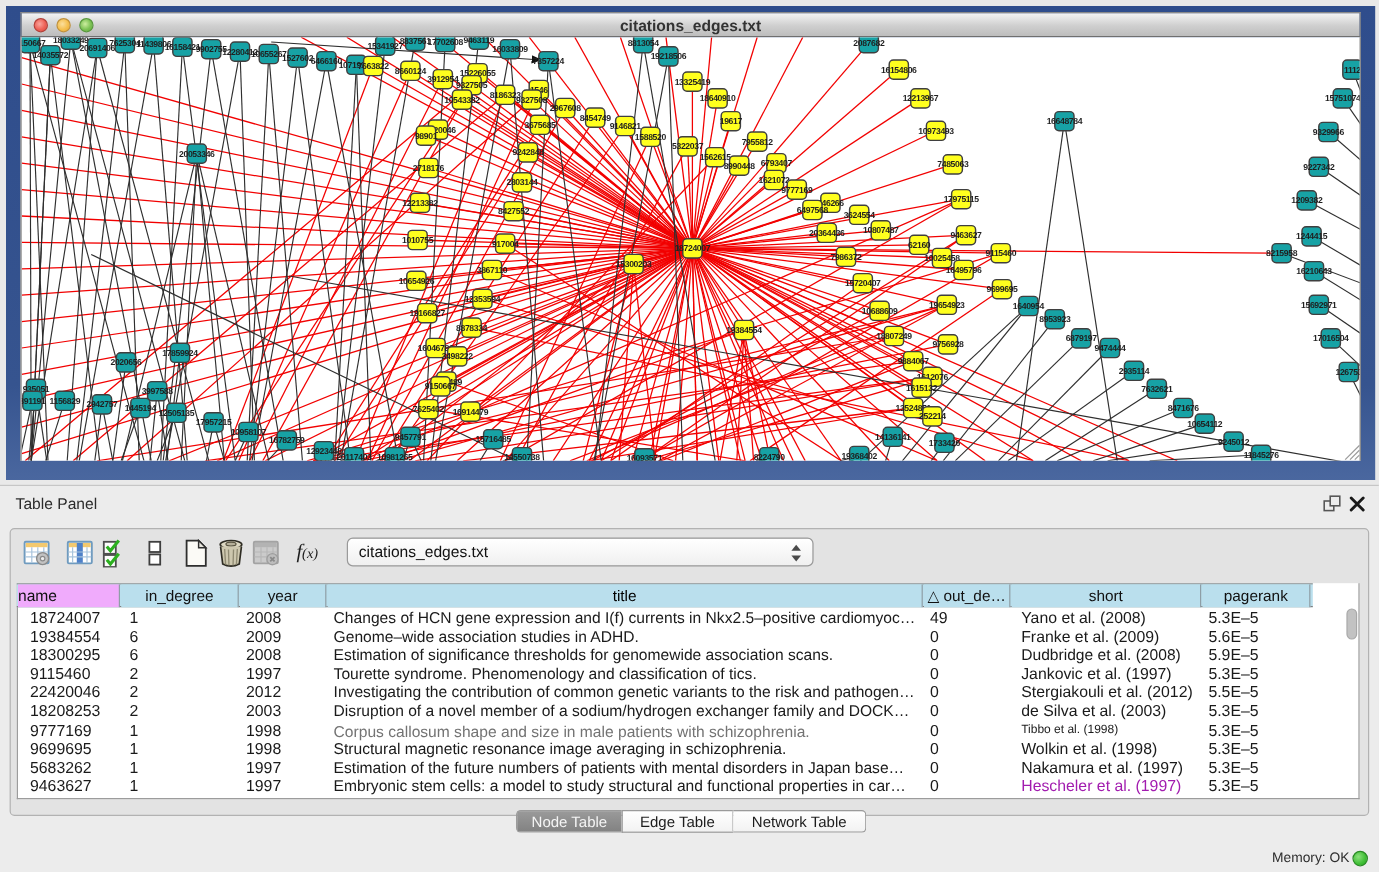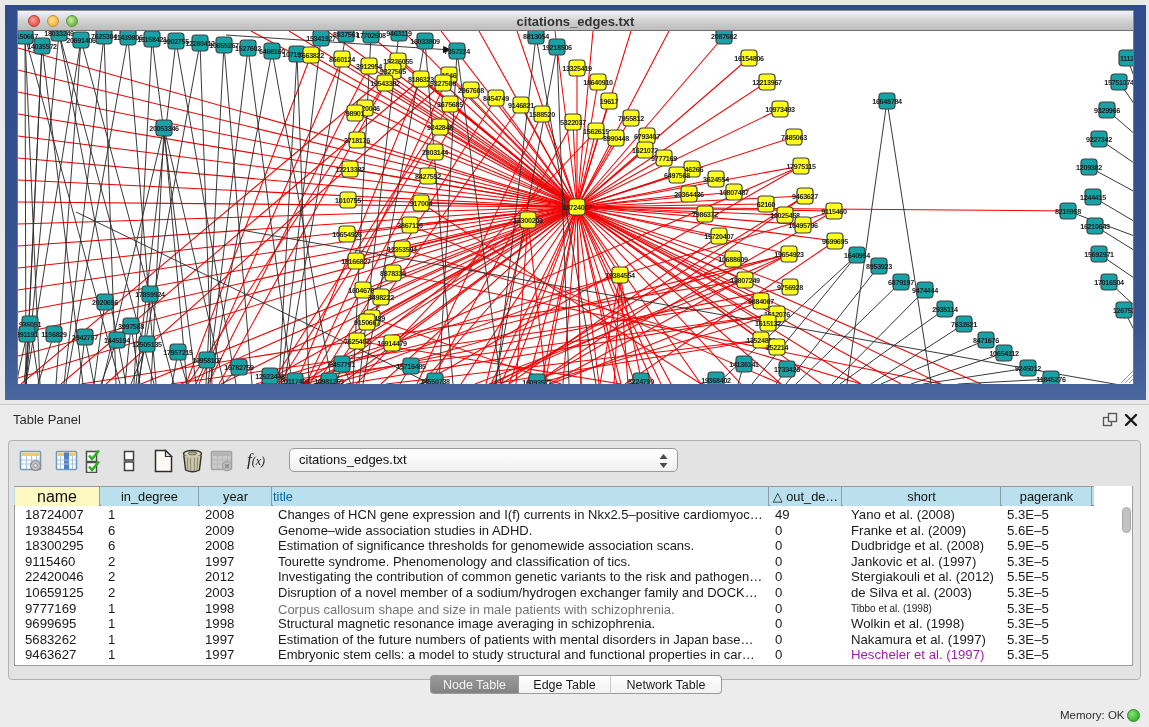--- a/index.html
+++ b/index.html
@@ -691,24 +691,24 @@
   </svg>
 <div style="position:absolute;left:247px;top:448px;width:30px;height:24px;font-family:'Liberation Serif',serif;font-style:italic;font-weight:normal;font-size:17px;color:#1d1d1d;line-height:24px">f<span style="font-size:12px">(x)</span></div>
 <div id="combo">citations_edges.txt
   <svg width="11" height="16" viewBox="0 0 11 16" style="position:absolute;right:8px;top:4px">
    <path d="M5.5 1 L9.5 6 L1.5 6 Z" fill="#4a4a4a"></path>
       <path d="M5.5 15 L9.5 10 L1.5 10 Z" fill="#4a4a4a"></path>
   </svg>
 </div>
 <div id="tablebg"></div>
 <div style="position:absolute;left:14px;top:486px;width:1080px;height:20px;border-top:1px solid #9a9a9a;border-bottom:1px solid #808080;background:#badfed">
-    <div style="position:absolute;left:1px;top:0;width:85px;height:19px;background:#fef9c3;border-right:1px solid #8e9ea6;text-align:center;line-height:19px;font-size:16px;color:#111">name</div>
+    <div style="position:absolute;left:1px;top:0;width:85px;height:19px;background:#f0abfc;border-right:1px solid #8e9ea6;line-height:19px;font-size:13px;color:#111">name</div>
     <div style="position:absolute;left:87px;top:0;width:98px;height:19px;background:#badfed;border-right:1px solid #8e9ea6;text-align:center;line-height:19px;font-size:12.8px;color:#111">in_degree</div>
     <div style="position:absolute;left:186px;top:0;width:72px;height:19px;background:#badfed;border-right:1px solid #8e9ea6;text-align:center;line-height:19px;font-size:12.8px;color:#111">year</div>
-    <div style="position:absolute;left:259px;top:0;width:496px;height:19px;background:#badfed;border-right:1px solid #8e9ea6;line-height:19px;font-size:12.8px;color:#0369a1">title</div>
+    <div style="position:absolute;left:259px;top:0;width:496px;height:19px;background:#badfed;border-right:1px solid #8e9ea6;text-align:center;line-height:19px;font-size:12.8px;color:#000000">title</div>
     <div style="position:absolute;left:756px;top:0;width:72px;height:19px;background:#badfed;border-right:1px solid #8e9ea6;text-align:center;line-height:19px;font-size:12.8px;color:#111">△ out_de…</div>
     <div style="position:absolute;left:829px;top:0;width:158px;height:19px;background:#badfed;border-right:1px solid #8e9ea6;text-align:center;line-height:19px;font-size:12.8px;color:#111">short</div>
     <div style="position:absolute;left:988px;top:0;width:90px;height:19px;background:#badfed;border-right:1px solid #8e9ea6;text-align:center;line-height:19px;font-size:12.8px;color:#111">pagerank</div>
   </div>
 <div style="position:absolute;left:25px;top:507.0px;width:76px;height:15.6px;line-height:15.6px;font-size:13.2px;color:#1a1a1a;white-space:nowrap;overflow:hidden">18724007</div>
 <div style="position:absolute;left:108px;top:507.0px;width:92px;height:15.6px;line-height:15.6px;font-size:13.2px;color:#1a1a1a;white-space:nowrap;overflow:hidden">1</div>
 <div style="position:absolute;left:205px;top:507.0px;width:68px;height:15.6px;line-height:15.6px;font-size:13.2px;color:#1a1a1a;white-space:nowrap;overflow:hidden">2008</div>
 <div style="position:absolute;left:278px;top:507.0px;width:492px;height:15.6px;line-height:15.6px;font-size:13.0px;color:#1a1a1a;white-space:nowrap;overflow:hidden">Changes of HCN gene expression and I(f) currents in Nkx2.5–positive cardiomyoc…</div>
 <div style="position:absolute;left:775px;top:507.0px;width:68px;height:15.6px;line-height:15.6px;font-size:13.2px;color:#1a1a1a;white-space:nowrap;overflow:hidden">49</div>
 <div style="position:absolute;left:851px;top:507.0px;width:151px;height:15.6px;line-height:15.6px;font-size:13.2px;color:#1a1a1a;white-space:nowrap;overflow:hidden">Yano et al. (2008)</div>
@@ -734,21 +734,21 @@
 <div style="position:absolute;left:775px;top:553.8px;width:68px;height:15.6px;line-height:15.6px;font-size:13.2px;color:#1a1a1a;white-space:nowrap;overflow:hidden">0</div>
 <div style="position:absolute;left:851px;top:553.8px;width:151px;height:15.6px;line-height:15.6px;font-size:13.2px;color:#1a1a1a;white-space:nowrap;overflow:hidden">Jankovic et al. (1997)</div>
 <div style="position:absolute;left:1007px;top:553.8px;width:86px;height:15.6px;line-height:15.6px;font-size:13.2px;color:#1a1a1a;white-space:nowrap;overflow:hidden">5.3E–5</div>
 <div style="position:absolute;left:25px;top:569.4px;width:76px;height:15.6px;line-height:15.6px;font-size:13.2px;color:#1a1a1a;white-space:nowrap;overflow:hidden">22420046</div>
 <div style="position:absolute;left:108px;top:569.4px;width:92px;height:15.6px;line-height:15.6px;font-size:13.2px;color:#1a1a1a;white-space:nowrap;overflow:hidden">2</div>
 <div style="position:absolute;left:205px;top:569.4px;width:68px;height:15.6px;line-height:15.6px;font-size:13.2px;color:#1a1a1a;white-space:nowrap;overflow:hidden">2012</div>
 <div style="position:absolute;left:278px;top:569.4px;width:492px;height:15.6px;line-height:15.6px;font-size:13.0px;color:#1a1a1a;white-space:nowrap;overflow:hidden">Investigating the contribution of common genetic variants to the risk and pathogen…</div>
 <div style="position:absolute;left:775px;top:569.4px;width:68px;height:15.6px;line-height:15.6px;font-size:13.2px;color:#1a1a1a;white-space:nowrap;overflow:hidden">0</div>
 <div style="position:absolute;left:851px;top:569.4px;width:151px;height:15.6px;line-height:15.6px;font-size:13.2px;color:#1a1a1a;white-space:nowrap;overflow:hidden">Stergiakouli et al. (2012)</div>
 <div style="position:absolute;left:1007px;top:569.4px;width:86px;height:15.6px;line-height:15.6px;font-size:13.2px;color:#1a1a1a;white-space:nowrap;overflow:hidden">5.5E–5</div>
-<div style="position:absolute;left:25px;top:585.0px;width:76px;height:15.6px;line-height:15.6px;font-size:13.2px;color:#1a1a1a;white-space:nowrap;overflow:hidden">10659125</div>
+<div style="position:absolute;left:25px;top:585.0px;width:76px;height:15.6px;line-height:15.6px;font-size:13.2px;color:#1a1a1a;white-space:nowrap;overflow:hidden">18208253</div>
 <div style="position:absolute;left:108px;top:585.0px;width:92px;height:15.6px;line-height:15.6px;font-size:13.2px;color:#1a1a1a;white-space:nowrap;overflow:hidden">2</div>
 <div style="position:absolute;left:205px;top:585.0px;width:68px;height:15.6px;line-height:15.6px;font-size:13.2px;color:#1a1a1a;white-space:nowrap;overflow:hidden">2003</div>
 <div style="position:absolute;left:278px;top:585.0px;width:492px;height:15.6px;line-height:15.6px;font-size:13.0px;color:#1a1a1a;white-space:nowrap;overflow:hidden">Disruption of a novel member of a sodium/hydrogen exchanger family and DOCK…</div>
 <div style="position:absolute;left:775px;top:585.0px;width:68px;height:15.6px;line-height:15.6px;font-size:13.2px;color:#1a1a1a;white-space:nowrap;overflow:hidden">0</div>
 <div style="position:absolute;left:851px;top:585.0px;width:151px;height:15.6px;line-height:15.6px;font-size:13.2px;color:#1a1a1a;white-space:nowrap;overflow:hidden">de Silva et al. (2003)</div>
 <div style="position:absolute;left:1007px;top:585.0px;width:86px;height:15.6px;line-height:15.6px;font-size:13.2px;color:#1a1a1a;white-space:nowrap;overflow:hidden">5.3E–5</div>
 <div style="position:absolute;left:25px;top:600.6px;width:76px;height:15.6px;line-height:15.6px;font-size:13.2px;color:#1a1a1a;white-space:nowrap;overflow:hidden">9777169</div>
 <div style="position:absolute;left:108px;top:600.6px;width:92px;height:15.6px;line-height:15.6px;font-size:13.2px;color:#1a1a1a;white-space:nowrap;overflow:hidden">1</div>
 <div style="position:absolute;left:205px;top:600.6px;width:68px;height:15.6px;line-height:15.6px;font-size:13.2px;color:#1a1a1a;white-space:nowrap;overflow:hidden">1998</div>
 <div style="position:absolute;left:278px;top:602px;width:492px;height:15.6px;line-height:15.6px;font-size:13.0px;color:#737373;white-space:nowrap;overflow:hidden">Corpus callosum shape and size in male patients with schizophrenia.</div>

